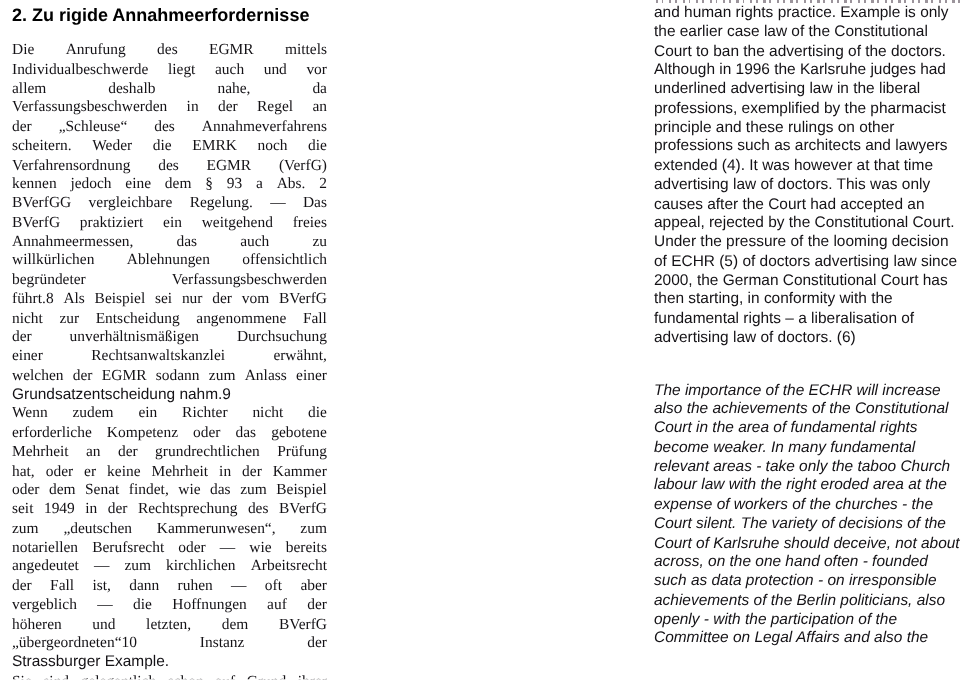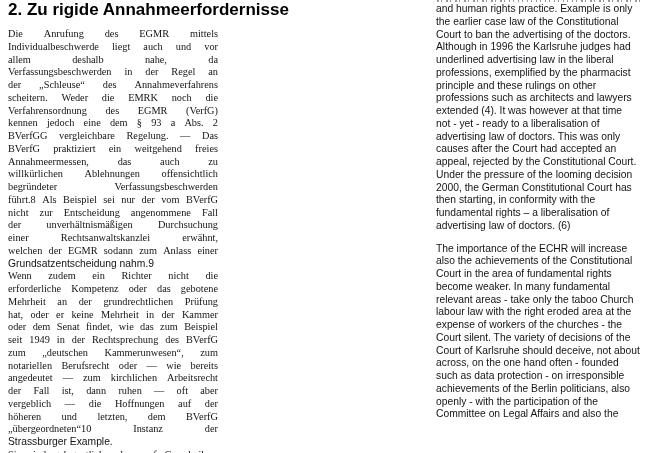--- a/index.html
+++ b/index.html
@@ -12,39 +12,39 @@
     font-family: "Liberation Sans", "DejaVu Sans", sans-serif;
     font-size: 10.3px;
     color: #141216;
     -webkit-font-smoothing: antialiased;
   }
   .col { position: absolute; top: 0; }
   .col-left  { left: 8px;   top: 3px; width: 210px; }
   .col-right { left: 436px; top: 0;   width: 213px; }
 
   .doc-heading {
-    font-size: 17px;
+    font-size: 12px;
     font-weight: bold;
     color: #000;
     line-height: 14px;
     margin: 0 0 11px 0;
     white-space: nowrap;
   }
 
   .tline {
     line-height: 12.75px;
     height: 12.75px;
     white-space: nowrap;
   }
   
   .tline.stretch { display: flex; justify-content: space-between; font-family: Liberation Serif, serif; }
   .tline.stretch span { white-space: pre; }
 
   .para { margin: 0; }
-  .col-right .para + .para { margin-top: 10px; }
+  .col-right .para + .para { margin-top: 22px; font-style: italic; }
 
   
   .clip-frag {
     height: 2px;
     margin: 0 6px 1px 1px;
     background: repeating-linear-gradient(90deg,
       #4a3d4a 0 1.5px, transparent 1.5px 4px,
       #4a3d4a 4px 5px, transparent 5px 9px);
     opacity: 0.55;
   }
@@ -308,25 +308,25 @@
         <div class="para">
           <div class="tline">and human rights practice. Example is only</div>
           <div class="tline">the earlier case law of the Constitutional</div>
           <div class="tline">Court to ban the advertising of the doctors.</div>
           <div class="tline">Although in 1996 the Karlsruhe judges had</div>
           <div class="tline">underlined advertising law in the liberal</div>
           <div class="tline">professions, exemplified by the pharmacist</div>
           <div class="tline">principle and these rulings on other</div>
           <div class="tline">professions such as architects and lawyers</div>
           <div class="tline">extended (4). It was however at that time</div>
-          <div class="tline">not - yet - ready to a liberalisation of</div>
           <div class="tline">advertising law of doctors. This was only</div>
           <div class="tline">causes after the Court had accepted an</div>
           <div class="tline">appeal, rejected by the Constitutional Court.</div>
           <div class="tline">Under the pressure of the looming decision</div>
+          <div class="tline">of ECHR (5) of doctors advertising law since</div>
           <div class="tline">2000, the German Constitutional Court has</div>
           <div class="tline">then starting, in conformity with the</div>
           <div class="tline">fundamental rights – a liberalisation of</div>
           <div class="tline">advertising law of doctors. (6)</div>
         </div>
         <div class="para">
           <div class="tline">The importance of the ECHR will increase</div>
           <div class="tline">also the achievements of the Constitutional</div>
           <div class="tline">Court in the area of fundamental rights</div>
           <div class="tline">become weaker. In many fundamental</div>

